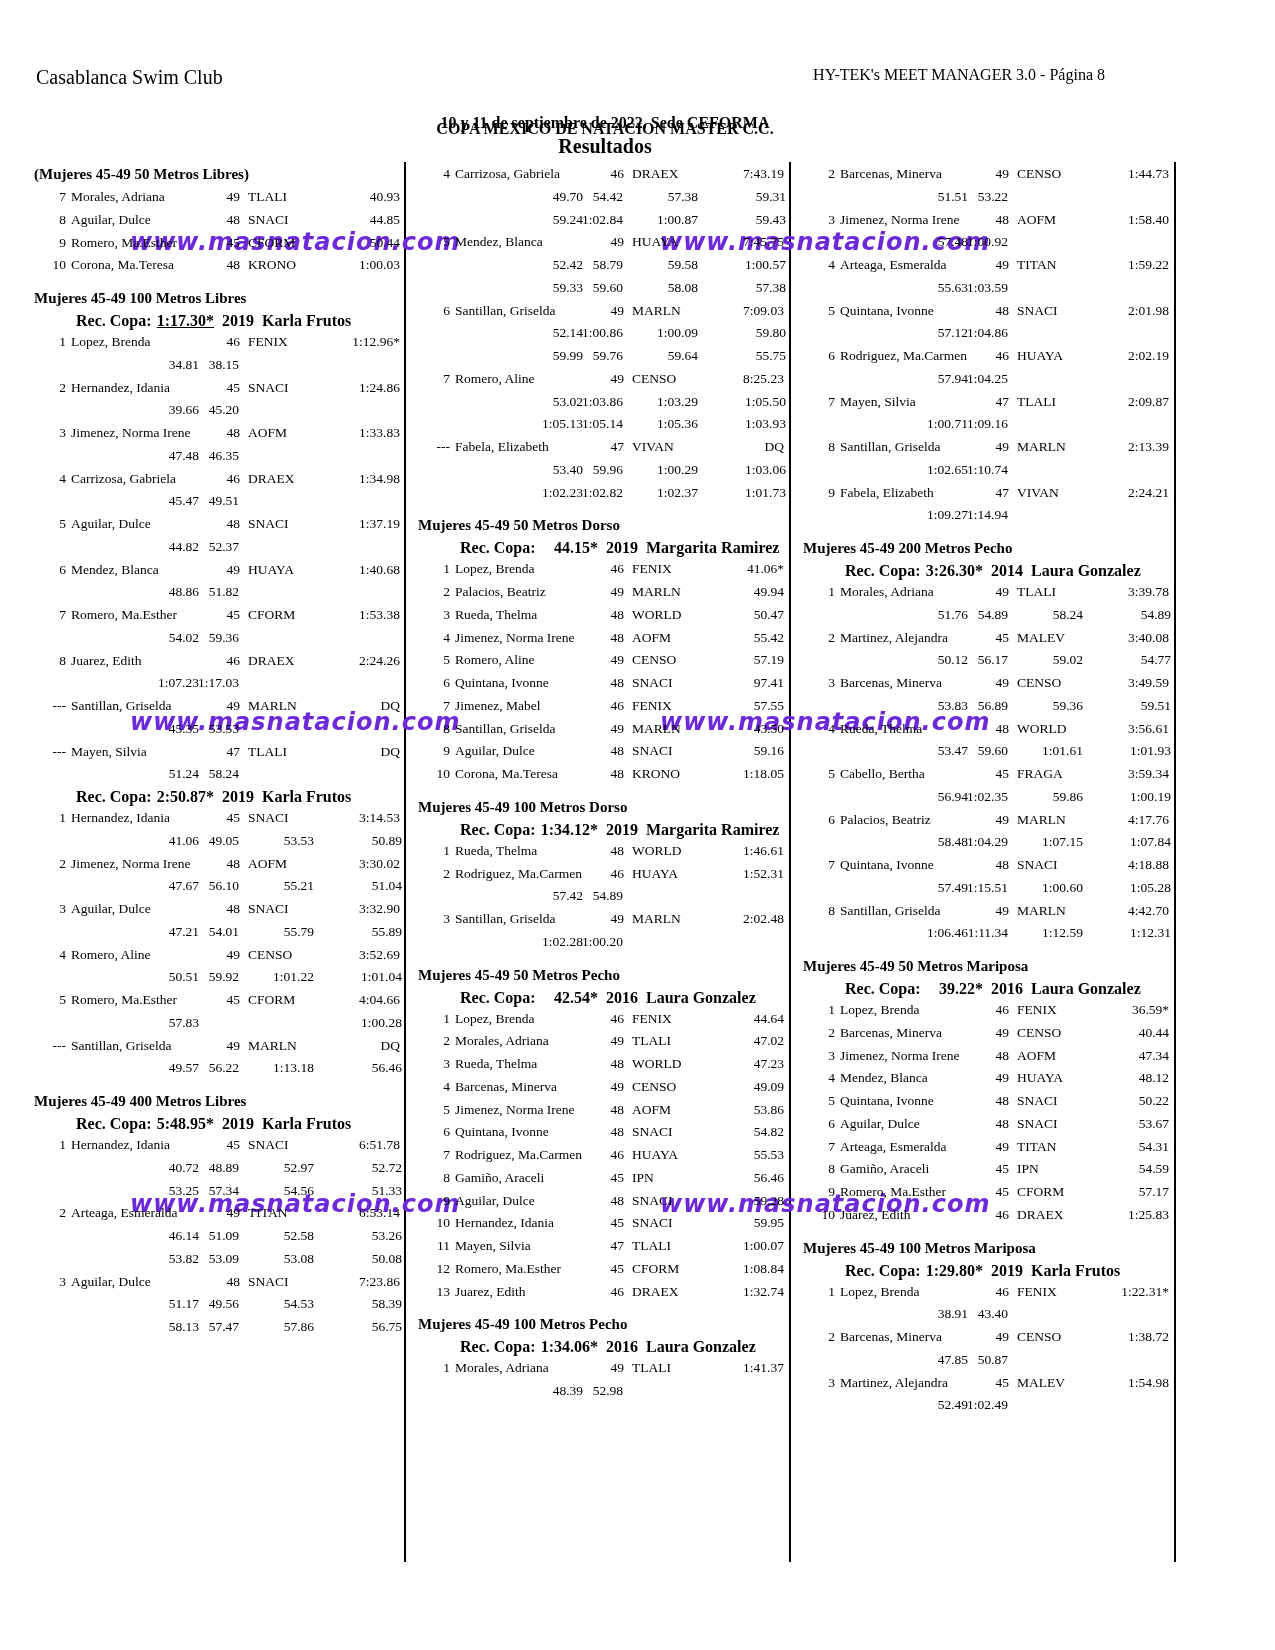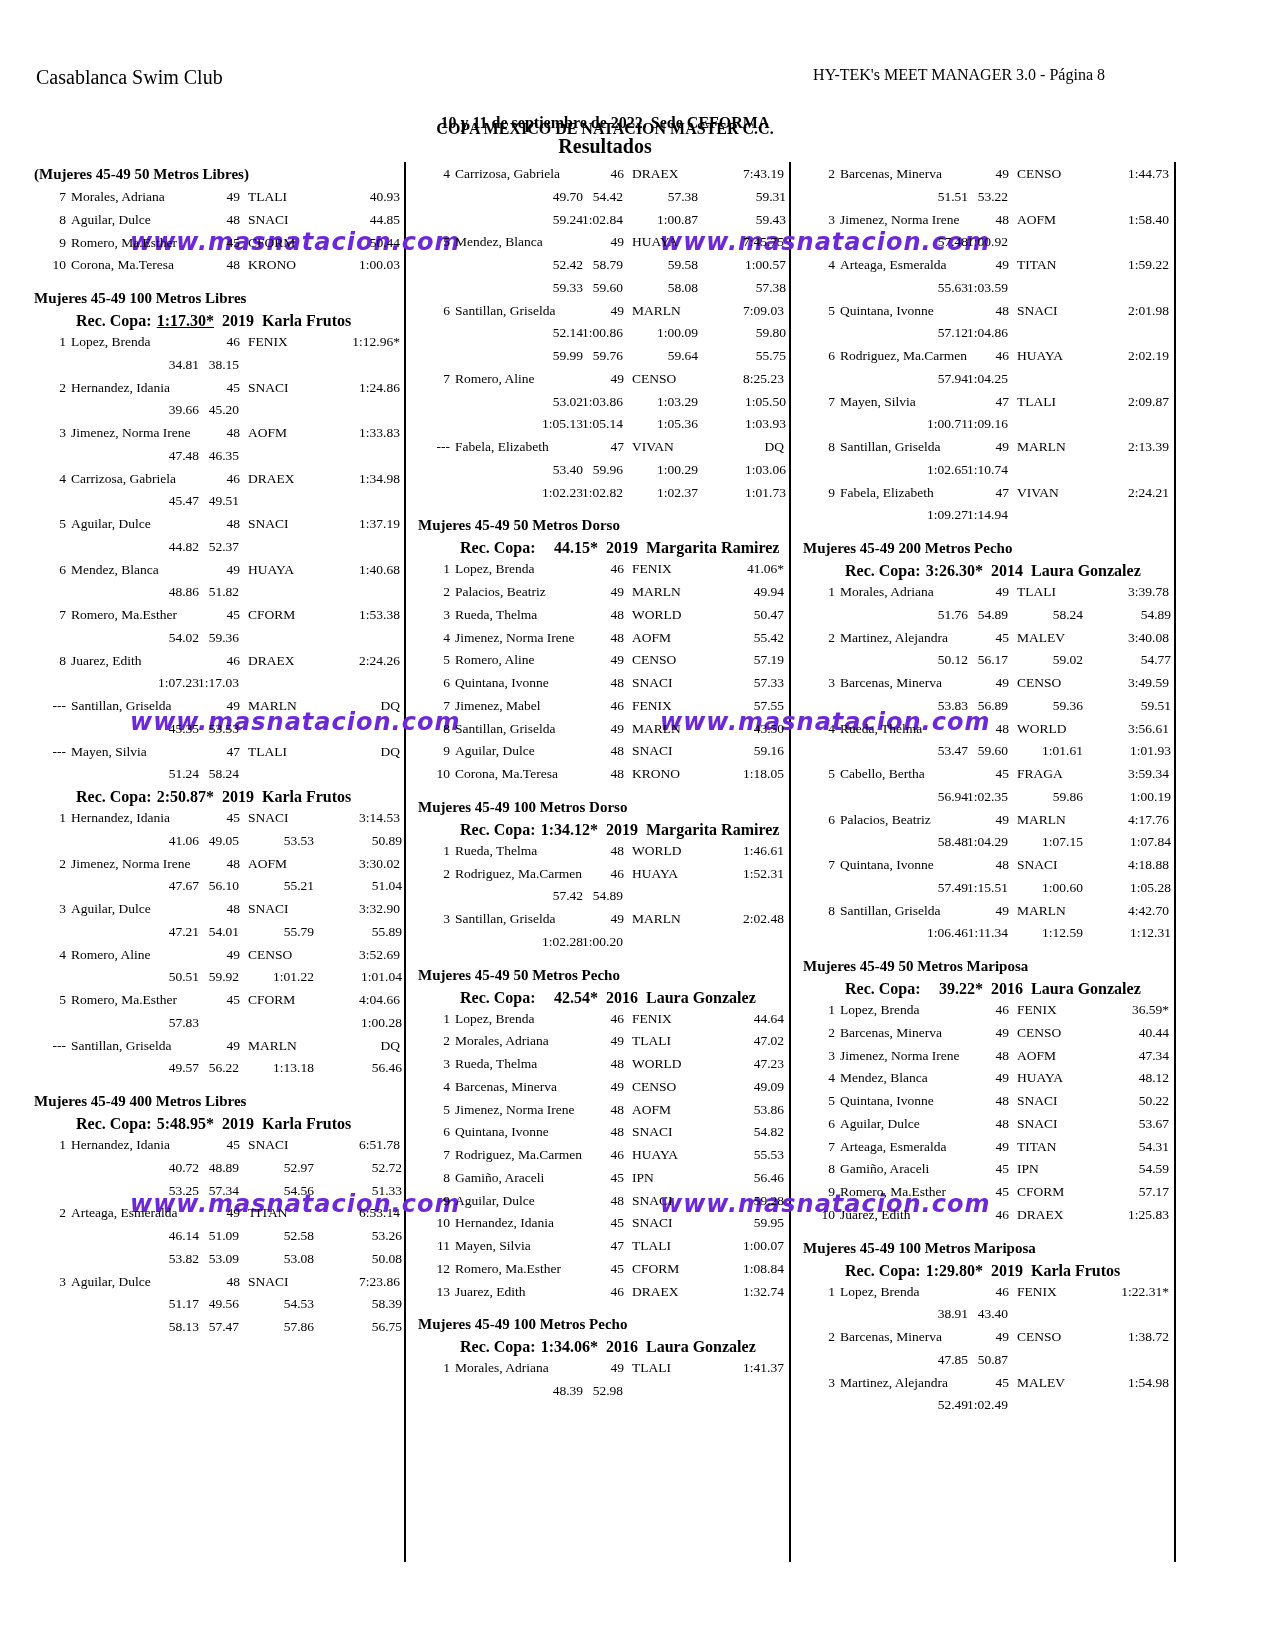--- a/index.html
+++ b/index.html
@@ -482,21 +482,21 @@
         <span class="nm">Romero, Aline</span>
         <span class="ag">49</span>
         <span class="tm">CENSO</span>
         <span class="ft">57.19</span>
       </div>
       <div class="r">
         <span class="pl">6</span>
         <span class="nm">Quintana, Ivonne</span>
         <span class="ag">48</span>
         <span class="tm">SNACI</span>
-        <span class="ft">57.33</span>
+        <span class="ft">97.41</span>
       </div>
       <div class="r">
         <span class="pl">7</span>
         <span class="nm">Jimenez, Mabel</span>
         <span class="ag">46</span>
         <span class="tm">FENIX</span>
         <span class="ft">57.55</span>
       </div>
       <div class="r">
         <span class="pl">8</span>

